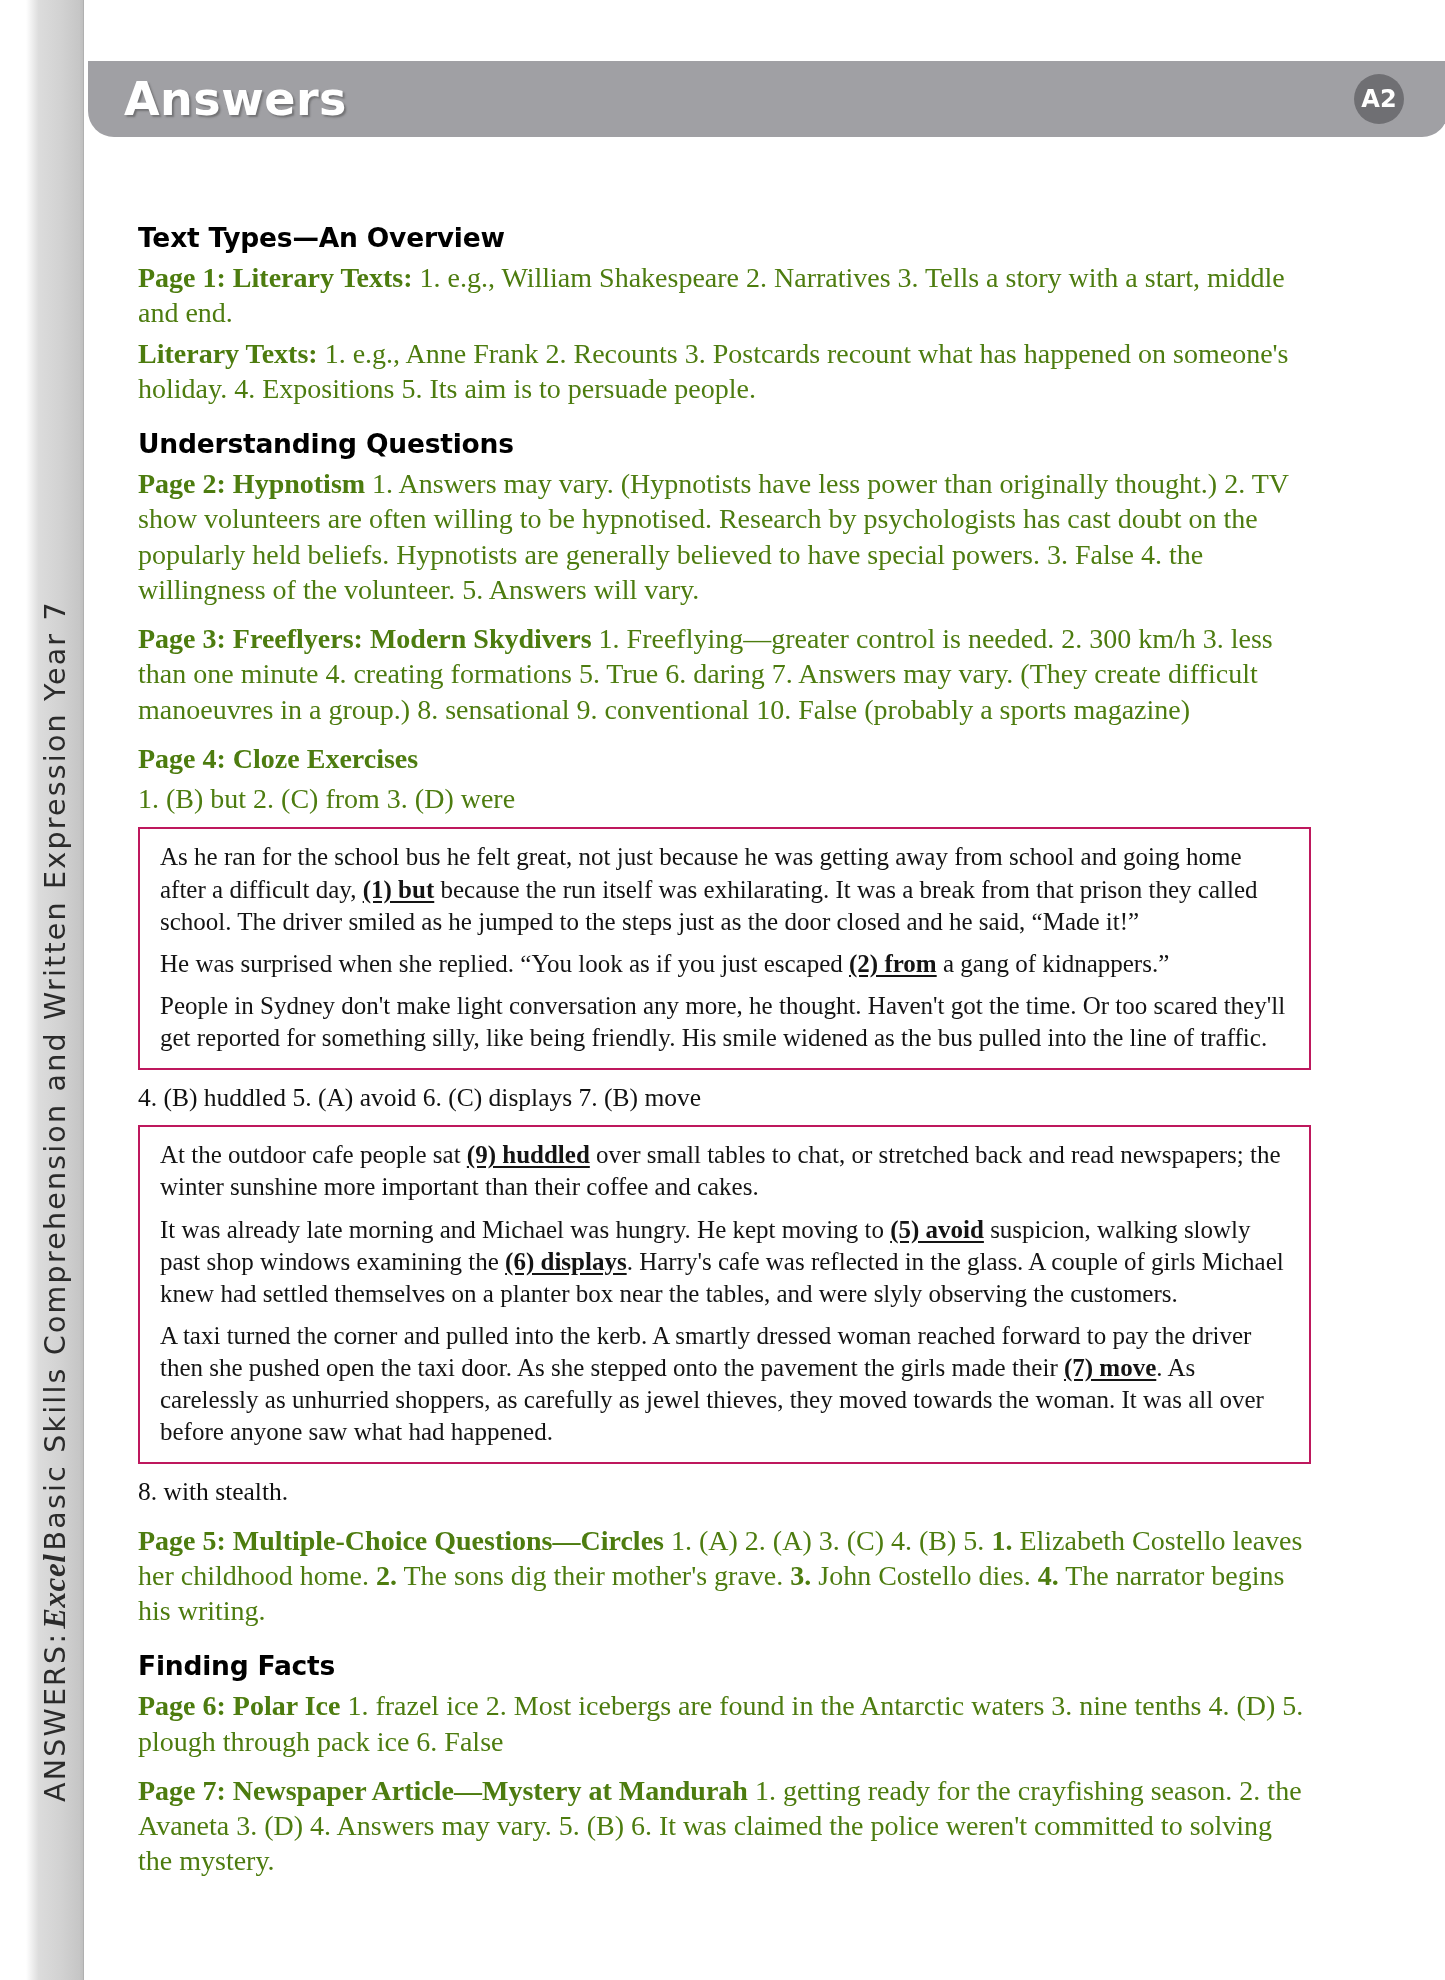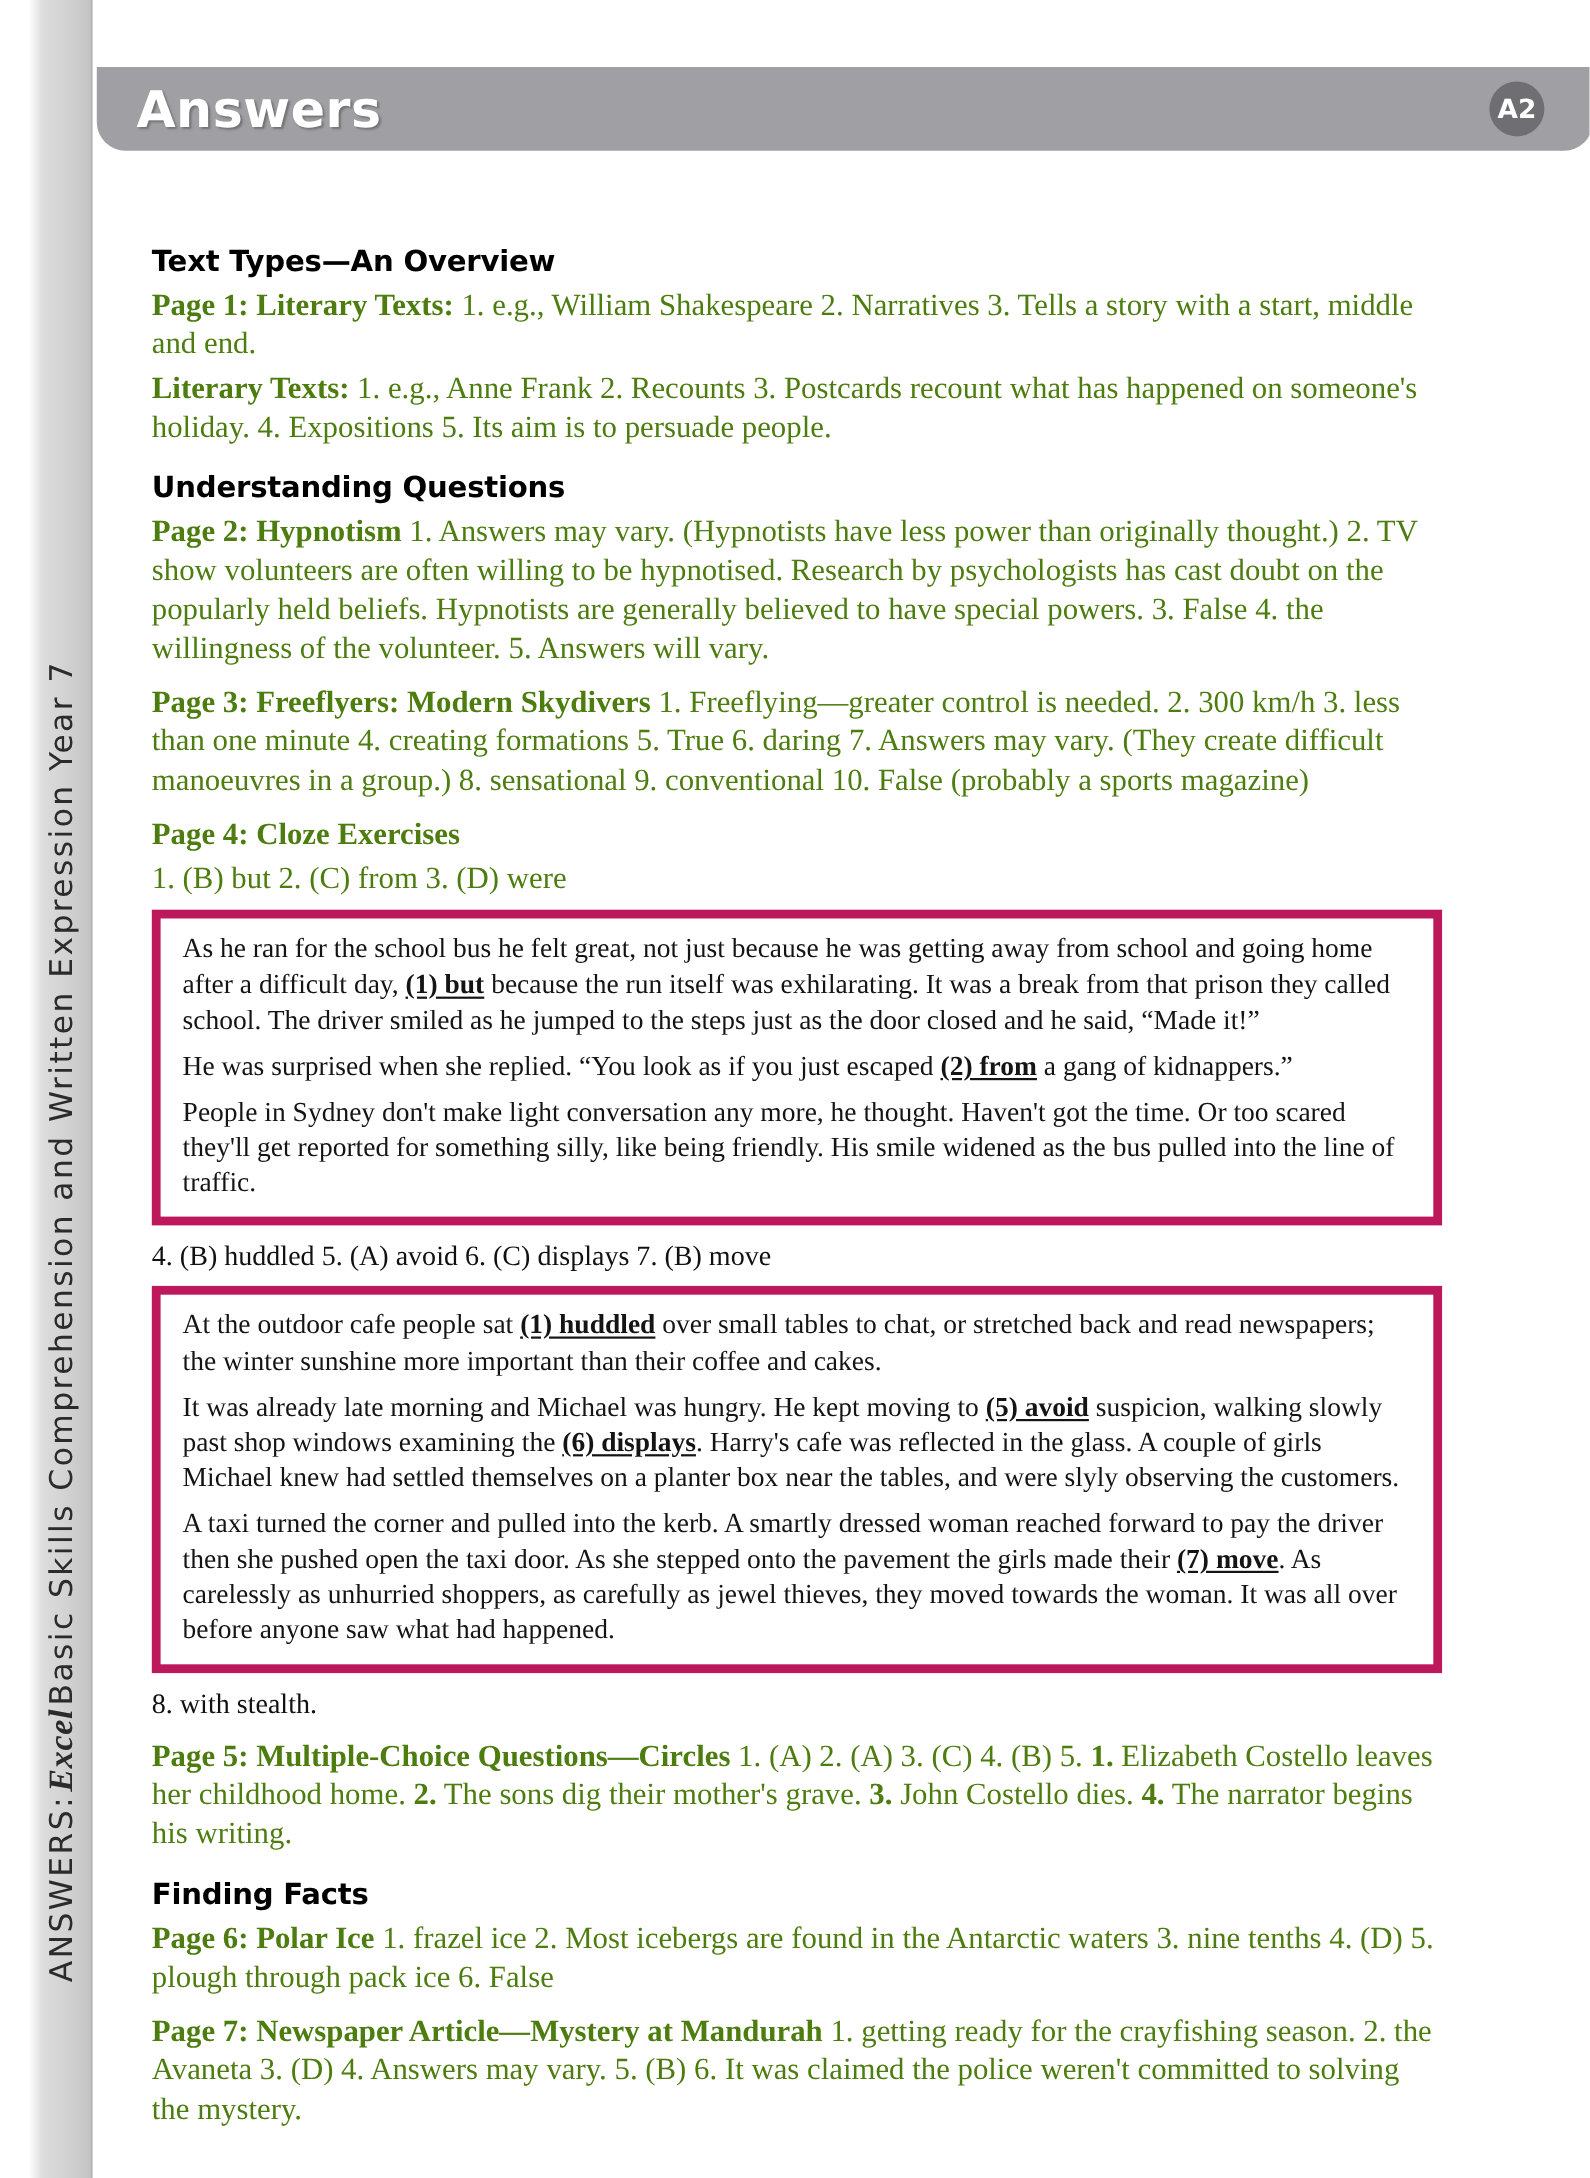--- a/index.html
+++ b/index.html
@@ -130,21 +130,21 @@
     font-size: 28px;
     line-height: 1.26;
     text-align: left;
     color: #4d7c0f;
   }
   p.para.gap { margin-top: 14px; }
   b.lead { font-weight: bold; }
 
   
   .cloze-box {
-    border: 8px solid #be185d;
+    border: 2px solid #be185d;
     margin: 11px 0 0 0;
     padding: 12px 18px 14px 20px;
     box-sizing: border-box;
   }
   .cloze-box p {
     margin: 0 0 10px 0;
     font-size: 25px;
     line-height: 1.285;
     color: #141414;
   }
@@ -196,21 +196,21 @@
 
   <div class="cloze-box">
     <p><span>As he ran for the school bus he felt great, not just because he was getting away from school and going home after a difficult day, </span><span class="blank"><b>(1) but</b></span><span> because the run itself was exhilarating. It was a break from that prison they called school. The driver smiled as he jumped to the steps just as the door closed and he said, “Made it!”</span></p>
     <p><span>He was surprised when she replied. “You look as if you just escaped </span><span class="blank"><b>(2) from</b></span><span> a gang of kidnappers.”</span></p>
     <p>People in Sydney don't make light conversation any more, he thought. Haven't got the time. Or too scared they'll get reported for something silly, like being friendly. His smile widened as the bus pulled into the line of traffic.</p>
   </div>
 
   <p class="answers-line">4. (B) huddled 5. (A) avoid 6. (C) displays 7. (B) move</p>
 
   <div class="cloze-box">
-    <p><span>At the outdoor cafe people sat </span><span class="blank"><b>(1) huddled</b></span><span> over small tables to chat, or stretched back and read newspapers; the winter sunshine more important than their coffee and cakes.</span></p>
+    <p><span>At the outdoor cafe people sat </span><span class="blank"><b>(9) huddled</b></span><span> over small tables to chat, or stretched back and read newspapers; the winter sunshine more important than their coffee and cakes.</span></p>
     <p><span>It was already late morning and Michael was hungry. He kept moving to </span><span class="blank"><b>(5) avoid</b></span><span> suspicion, walking slowly past shop windows examining the </span><span class="blank"><b>(6) displays</b></span><span>. Harry's cafe was reflected in the glass. A couple of girls Michael knew had settled themselves on a planter box near the tables, and were slyly observing the customers.</span></p>
     <p><span>A taxi turned the corner and pulled into the kerb. A smartly dressed woman reached forward to pay the driver then she pushed open the taxi door. As she stepped onto the pavement the girls made their </span><span class="blank"><b>(7) move</b></span><span>. As carelessly as unhurried shoppers, as carefully as jewel thieves, they moved towards the woman. It was all over before anyone saw what had happened.</span></p>
   </div>
 
   <p class="answers-line">8. with stealth.</p>
 
   <p class="para gap"><b class="lead">Page 5: Multiple-Choice Questions—Circles</b><span> 1. (A) 2. (A) 3. (C) 4. (B) 5. </span><b>1.</b><span> Elizabeth Costello leaves her childhood home. </span><b>2.</b><span> The sons dig their mother's grave. </span><b>3.</b><span> John Costello dies. </span><b>4.</b><span> The narrator begins his writing.</span></p>
 
   <h2 class="section-heading spaced">Finding Facts</h2>
 

